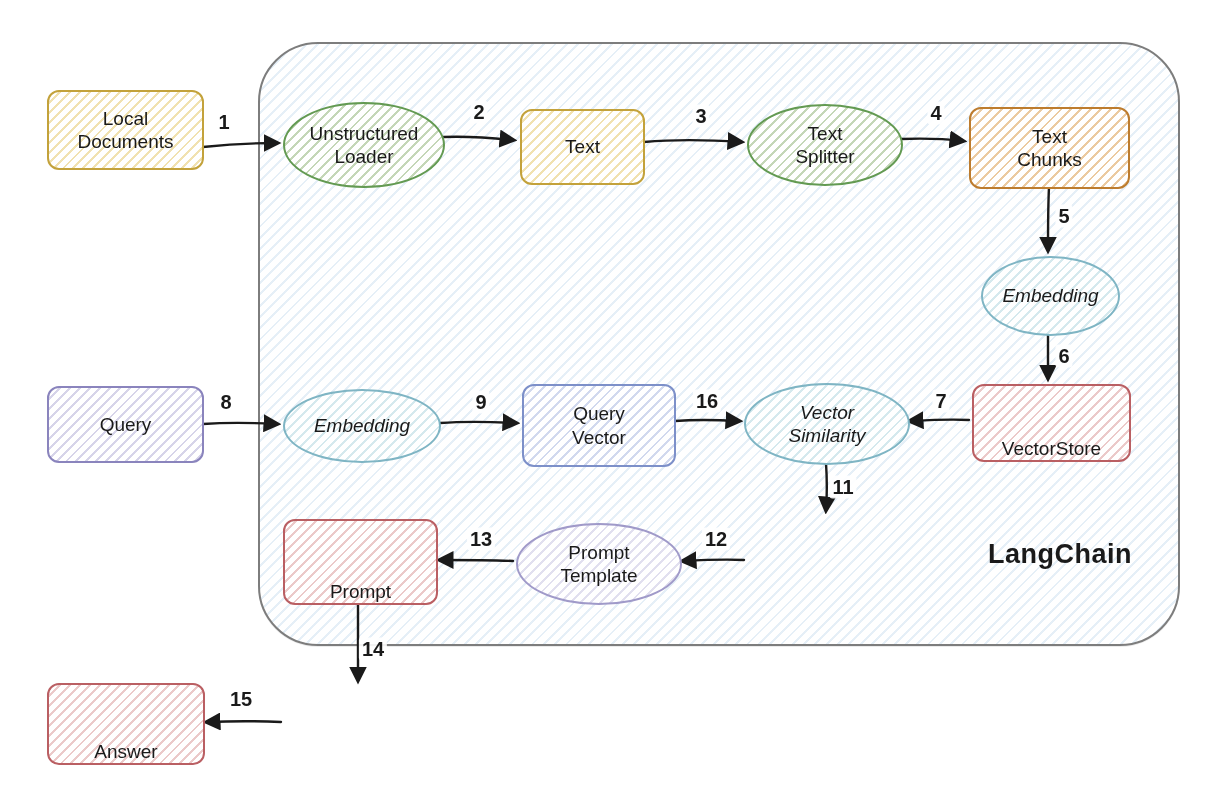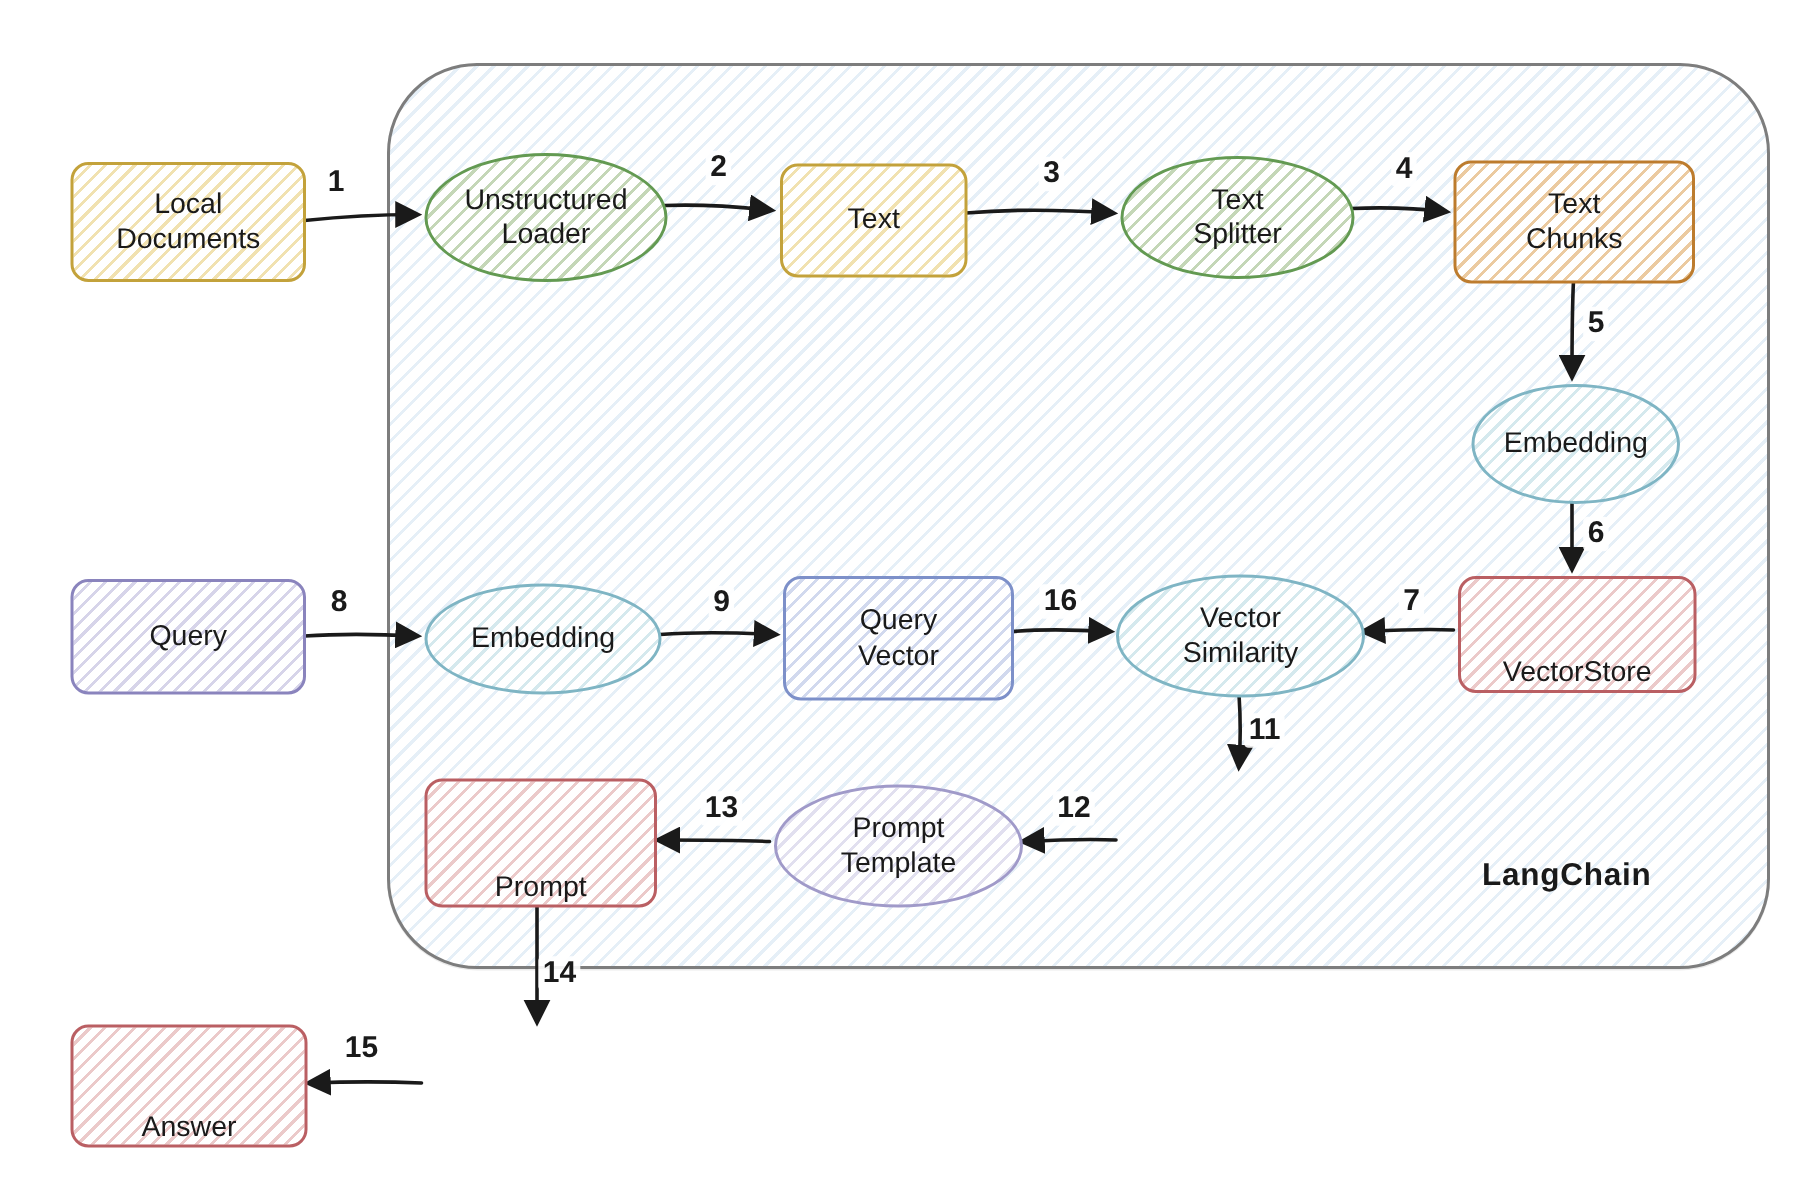--- a/index.html
+++ b/index.html
@@ -9,42 +9,42 @@
   }
   
   .container-box{
     position:absolute;left:258px;top:42px;width:918px;height:600px;
     border:2px solid #7d7d7d;border-radius:60px;
     background-color:#ffffff;
     background-image:repeating-linear-gradient(135deg, rgba(128,176,216,0.20) 0 2px, transparent 2px 8px);
     box-shadow:0 1px 0 rgba(0,0,0,0.08);
   }
   .container-title{
-    position:absolute;left:988px;top:572px;width:170px;
-    font-size:21px;font-weight:600;letter-spacing:0.5px;text-align:left;
+    position:absolute;left:988px;top:539px;width:170px;
+    font-size:27px;font-weight:600;letter-spacing:0.5px;text-align:left;
   }
   .caption{
     position:absolute;left:575px;top:722px;width:585px;
     font-size:24px;font-weight:600;text-align:center;
   }
   
   .node{
     position:absolute;display:flex;align-items:center;justify-content:center;
     background-color:#ffffff;text-align:center;
   }
   .node .label{
     white-space:pre-line;font-size:19px;font-weight:500;line-height:1.22;
     padding:0 6px;
   }
   .rect{border-radius:12px;border-width:2.2px;border-style:solid;}
   .ellipse{border-radius:50%;border-width:2.2px;border-style:solid;}
   .yellow{border-color:#c3a23b;background-image:repeating-linear-gradient(135deg, rgba(224,190,80,0.45) 0 2px, transparent 2px 7px);}
   .green{border-color:#639a52;background-image:repeating-linear-gradient(135deg, rgba(125,166,96,0.45) 0 2px, transparent 2px 7px);}
   .orange{border-color:#bd7c2e;background-image:repeating-linear-gradient(135deg, rgba(216,150,66,0.5) 0 2px, transparent 2px 7px);}
-  .teal{border-color:#7fb5c4;background-image:repeating-linear-gradient(135deg, rgba(150,200,212,0.40) 0 2px, transparent 2px 7px);}
+  .teal{border-color:#7fb5c4;background-image:repeating-linear-gradient(135deg, rgba(150,200,212,0.40) 0 2px, transparent 2px 7px);font-style:italic;}
   .red{border-color:#ba5f63;background-image:repeating-linear-gradient(135deg, rgba(206,122,122,0.40) 0 2px, transparent 2px 7px);align-items:flex-end;}
   .purple{border-color:#8a84bd;background-image:repeating-linear-gradient(135deg, rgba(154,148,201,0.40) 0 2px, transparent 2px 7px);}
   .blue{border-color:#7d90c9;background-image:repeating-linear-gradient(135deg, rgba(141,160,213,0.40) 0 2px, transparent 2px 7px);}
   .lavender{border-color:#a09ac9;background-image:repeating-linear-gradient(135deg, rgba(170,165,210,0.35) 0 2px, transparent 2px 7px);}
   .bluegray{border-color:#93a4bd;background-image:repeating-linear-gradient(135deg, rgba(160,185,212,0.40) 0 2px, transparent 2px 7px);}
   
   .edges-svg{position:absolute;left:0;top:0;width:1206px;height:798px;pointer-events:none;}
   .edge-label{
     position:absolute;transform:translate(-50%,-50%);
     font-size:20px;font-weight:600;
@@ -93,21 +93,21 @@
   <span class="edge-label" style="left:941px;top:401px">7</span>
   <span class="edge-label" style="left:226px;top:402px">8</span>
   <span class="edge-label" style="left:481px;top:402px">9</span>
   <span class="edge-label" style="left:707px;top:401px">16</span>
   <span class="edge-label" style="left:843px;top:487px">11</span>
   <span class="edge-label" style="left:716px;top:539px">12</span>
   <span class="edge-label" style="left:481px;top:539px">13</span>
   <span class="edge-label" style="left:373px;top:649px">14</span>
   <span class="edge-label" style="left:241px;top:699px">15</span>
 
-  <div class="node rect yellow" style="left:47px;top:108px;width:153px;height:76px">
+  <div class="node rect yellow" style="left:47px;top:90px;width:153px;height:76px">
     <span class="label">Local
 Documents</span>
   </div>
 
   <div class="node ellipse green" style="left:283px;top:102px;width:158px;height:82px">
     <span class="label">Unstructured
 Loader</span>
   </div>
 
   <div class="node rect yellow" style="left:520px;top:109px;width:121px;height:72px">

